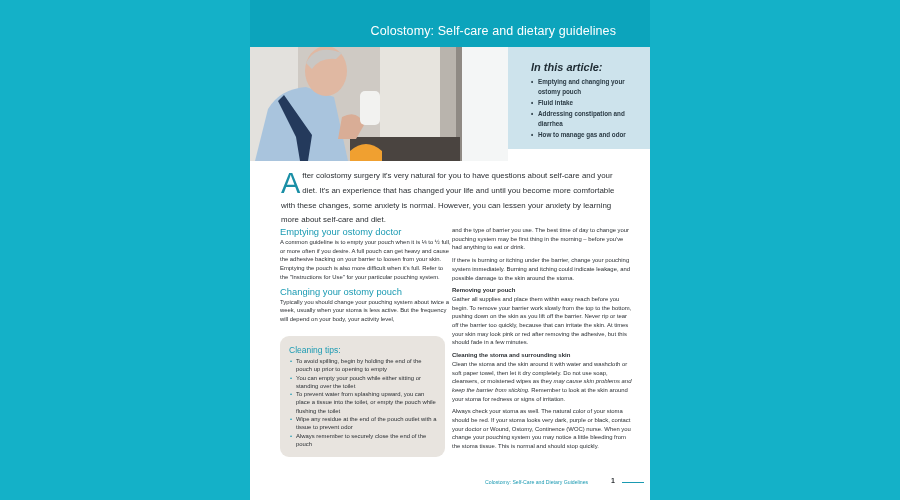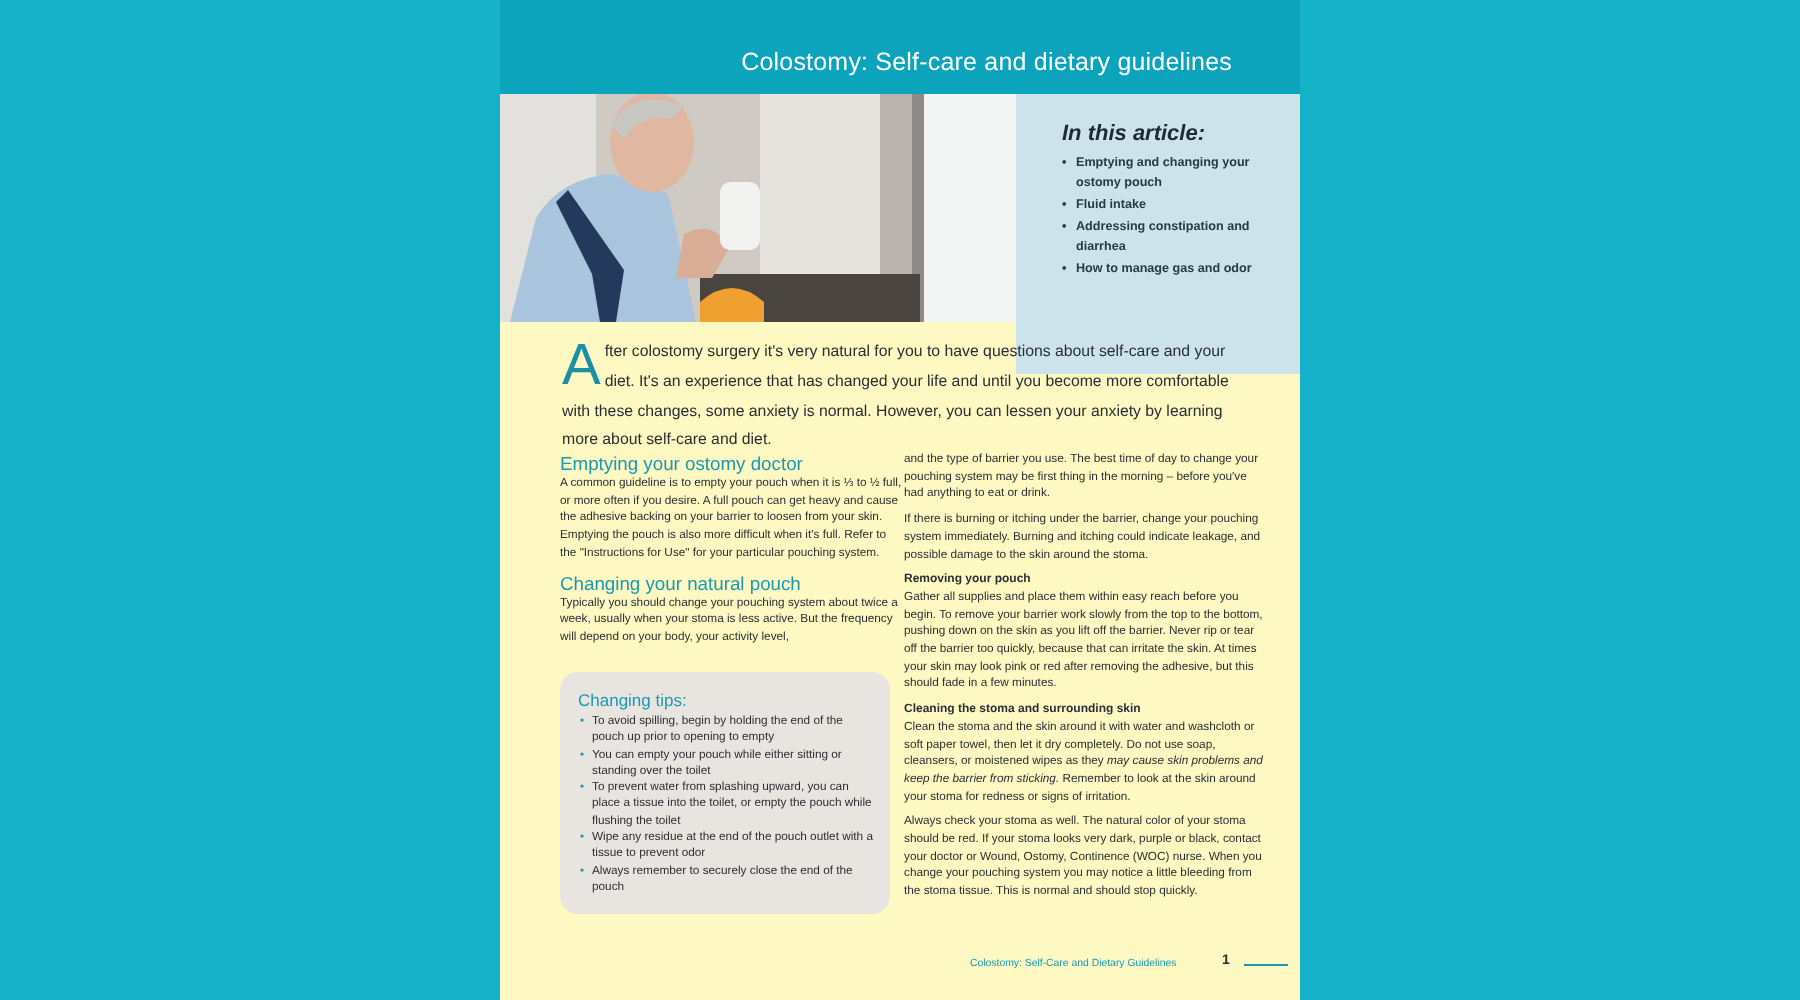--- a/index.html
+++ b/index.html
@@ -1,22 +1,22 @@
 <!DOCTYPE html>
 <html><head>
 <meta charset="utf-8">
 <style>
   * { box-sizing: border-box; margin: 0; padding: 0; }
   html, body { width: 900px; height: 500px; overflow: hidden; }
   body { background: #14b1c8; font-family: "Liberation Sans", sans-serif; position: relative; }
-  .page { position: absolute; left: 250px; top: 0; width: 400px; height: 500px; background: #fef9c3; overflow: hidden; }
+  .page { position: absolute; left: 250px; top: 0; width: 400px; height: 500px; background: #ffffff; overflow: hidden; }
   .header { position: absolute; left: 0; top: 0; width: 400px; height: 47px; background: #0ca4bc; }
   .header-title { position: absolute; right: 34px; top: 24px; color: #ffffff; font-size: 12.5px; letter-spacing: 0.1px; }
   .photo { position: absolute; left: 0; top: 47px; width: 258px; height: 114px; overflow: hidden; background: #d8d6d2; }
-  .toc { position: absolute; left: 258px; top: 47px; width: 142px; height: 140px; background: #cde3ec; padding: 14px 20px 0 23px; }
+  .toc { position: absolute; left: 258px; top: 47px; width: 142px; height: 102px; background: #cde3ec; padding: 14px 20px 0 23px; }
   .toc-title { font-style: italic; font-weight: bold; font-size: 11px; color: #1e2b33; margin-bottom: 4px; }
   .toc ul { list-style: none; }
   .toc li { font-size: 6.3px; font-weight: bold; color: #2a3a44; line-height: 10px; position: relative; padding-left: 7px; margin-bottom: 1px; }
   .toc li:before { content: "•"; position: absolute; left: 0; top: 0; }
   .intro { position: absolute; left: 31px; top: 169px; width: 345px; font-size: 7.9px; line-height: 14.8px; color: #2b2f33; }
   .dropcap { float: left; font-size: 29px; line-height: 26px; color: #1a8fa6; margin-right: 2px; margin-top: 1px; }
   .col { position: absolute; top: 226px; width: 172px; color: #2b2f33; }
   .col-left { left: 30px; }
   .col-right { left: 202px; width: 180px; top: 247px; }
   .h2 { color: #1a9ab2; font-size: 9.4px; margin-bottom: 1px; }
@@ -69,26 +69,26 @@
     </ul>
   </div>
 
   <div class="intro">
     <span class="dropcap">A</span><span>fter colostomy surgery it's very natural for you to have questions about self-care and your diet. It's an experience that has changed your life and until you become more comfortable with these changes, some anxiety is normal. However, you can lessen your anxiety by learning more about self-care and diet.</span>
   </div>
 
   <div class="col col-left">
     <div class="h2">Emptying your ostomy doctor</div>
     <div class="p">A common guideline is to empty your pouch when it is ⅓ to ½ full, or more often if you desire. A full pouch can get heavy and cause the adhesive backing on your barrier to loosen from your skin. Emptying the pouch is also more difficult when it's full. Refer to the "Instructions for Use" for your particular pouching system.</div>
-    <div class="h2">Changing your natural pouch</div>
+    <div class="h2">Changing your ostomy pouch</div>
     <div class="p">Typically you should change your pouching system about twice a week, usually when your stoma is less active. But the frequency will depend on your body, your activity level,</div>
   </div>
 
   <div class="tips">
-    <div class="tips-title">Changing tips:</div>
+    <div class="tips-title">Cleaning tips:</div>
     <ul>
       <li>To avoid spilling, begin by holding the end of the pouch up prior to opening to empty</li>
       <li>You can empty your pouch while either sitting or standing over the toilet</li>
       <li>To prevent water from splashing upward, you can place a tissue into the toilet, or empty the pouch while flushing the toilet</li>
       <li>Wipe any residue at the end of the pouch outlet with a tissue to prevent odor</li>
       <li>Always remember to securely close the end of the pouch</li>
     </ul>
   </div>
 
   <div class="col col-right" style="top:226px;">

